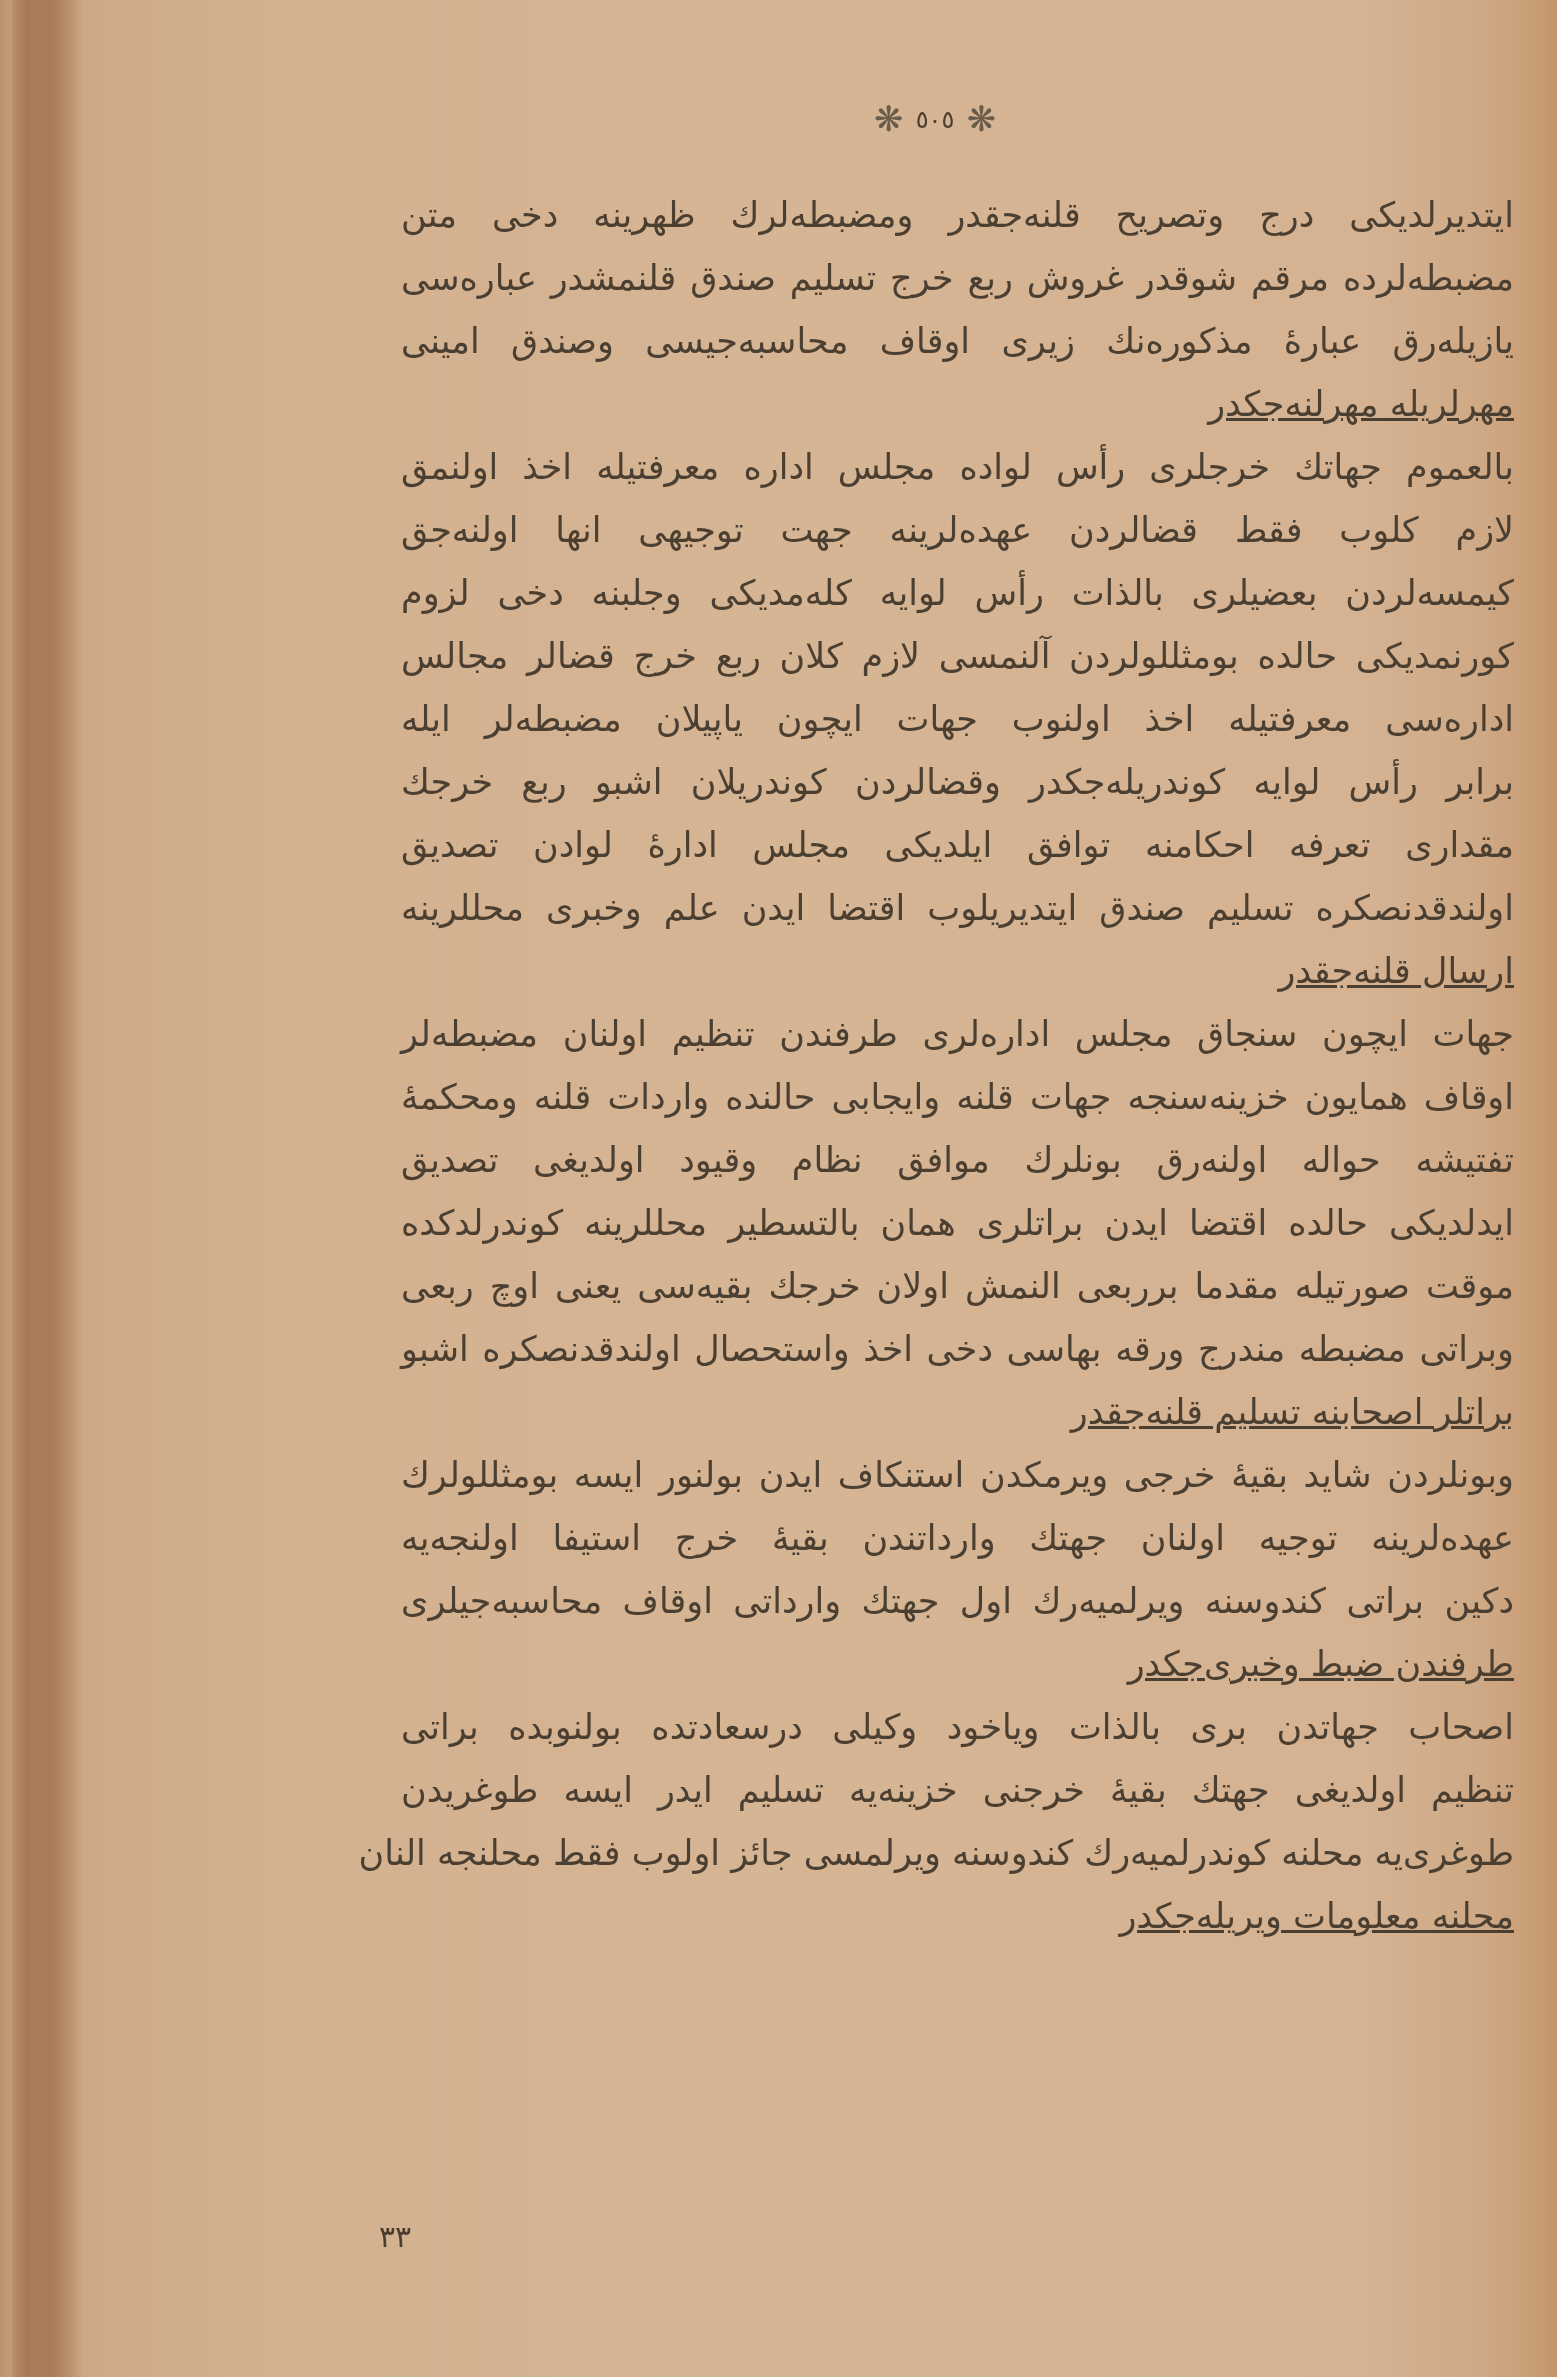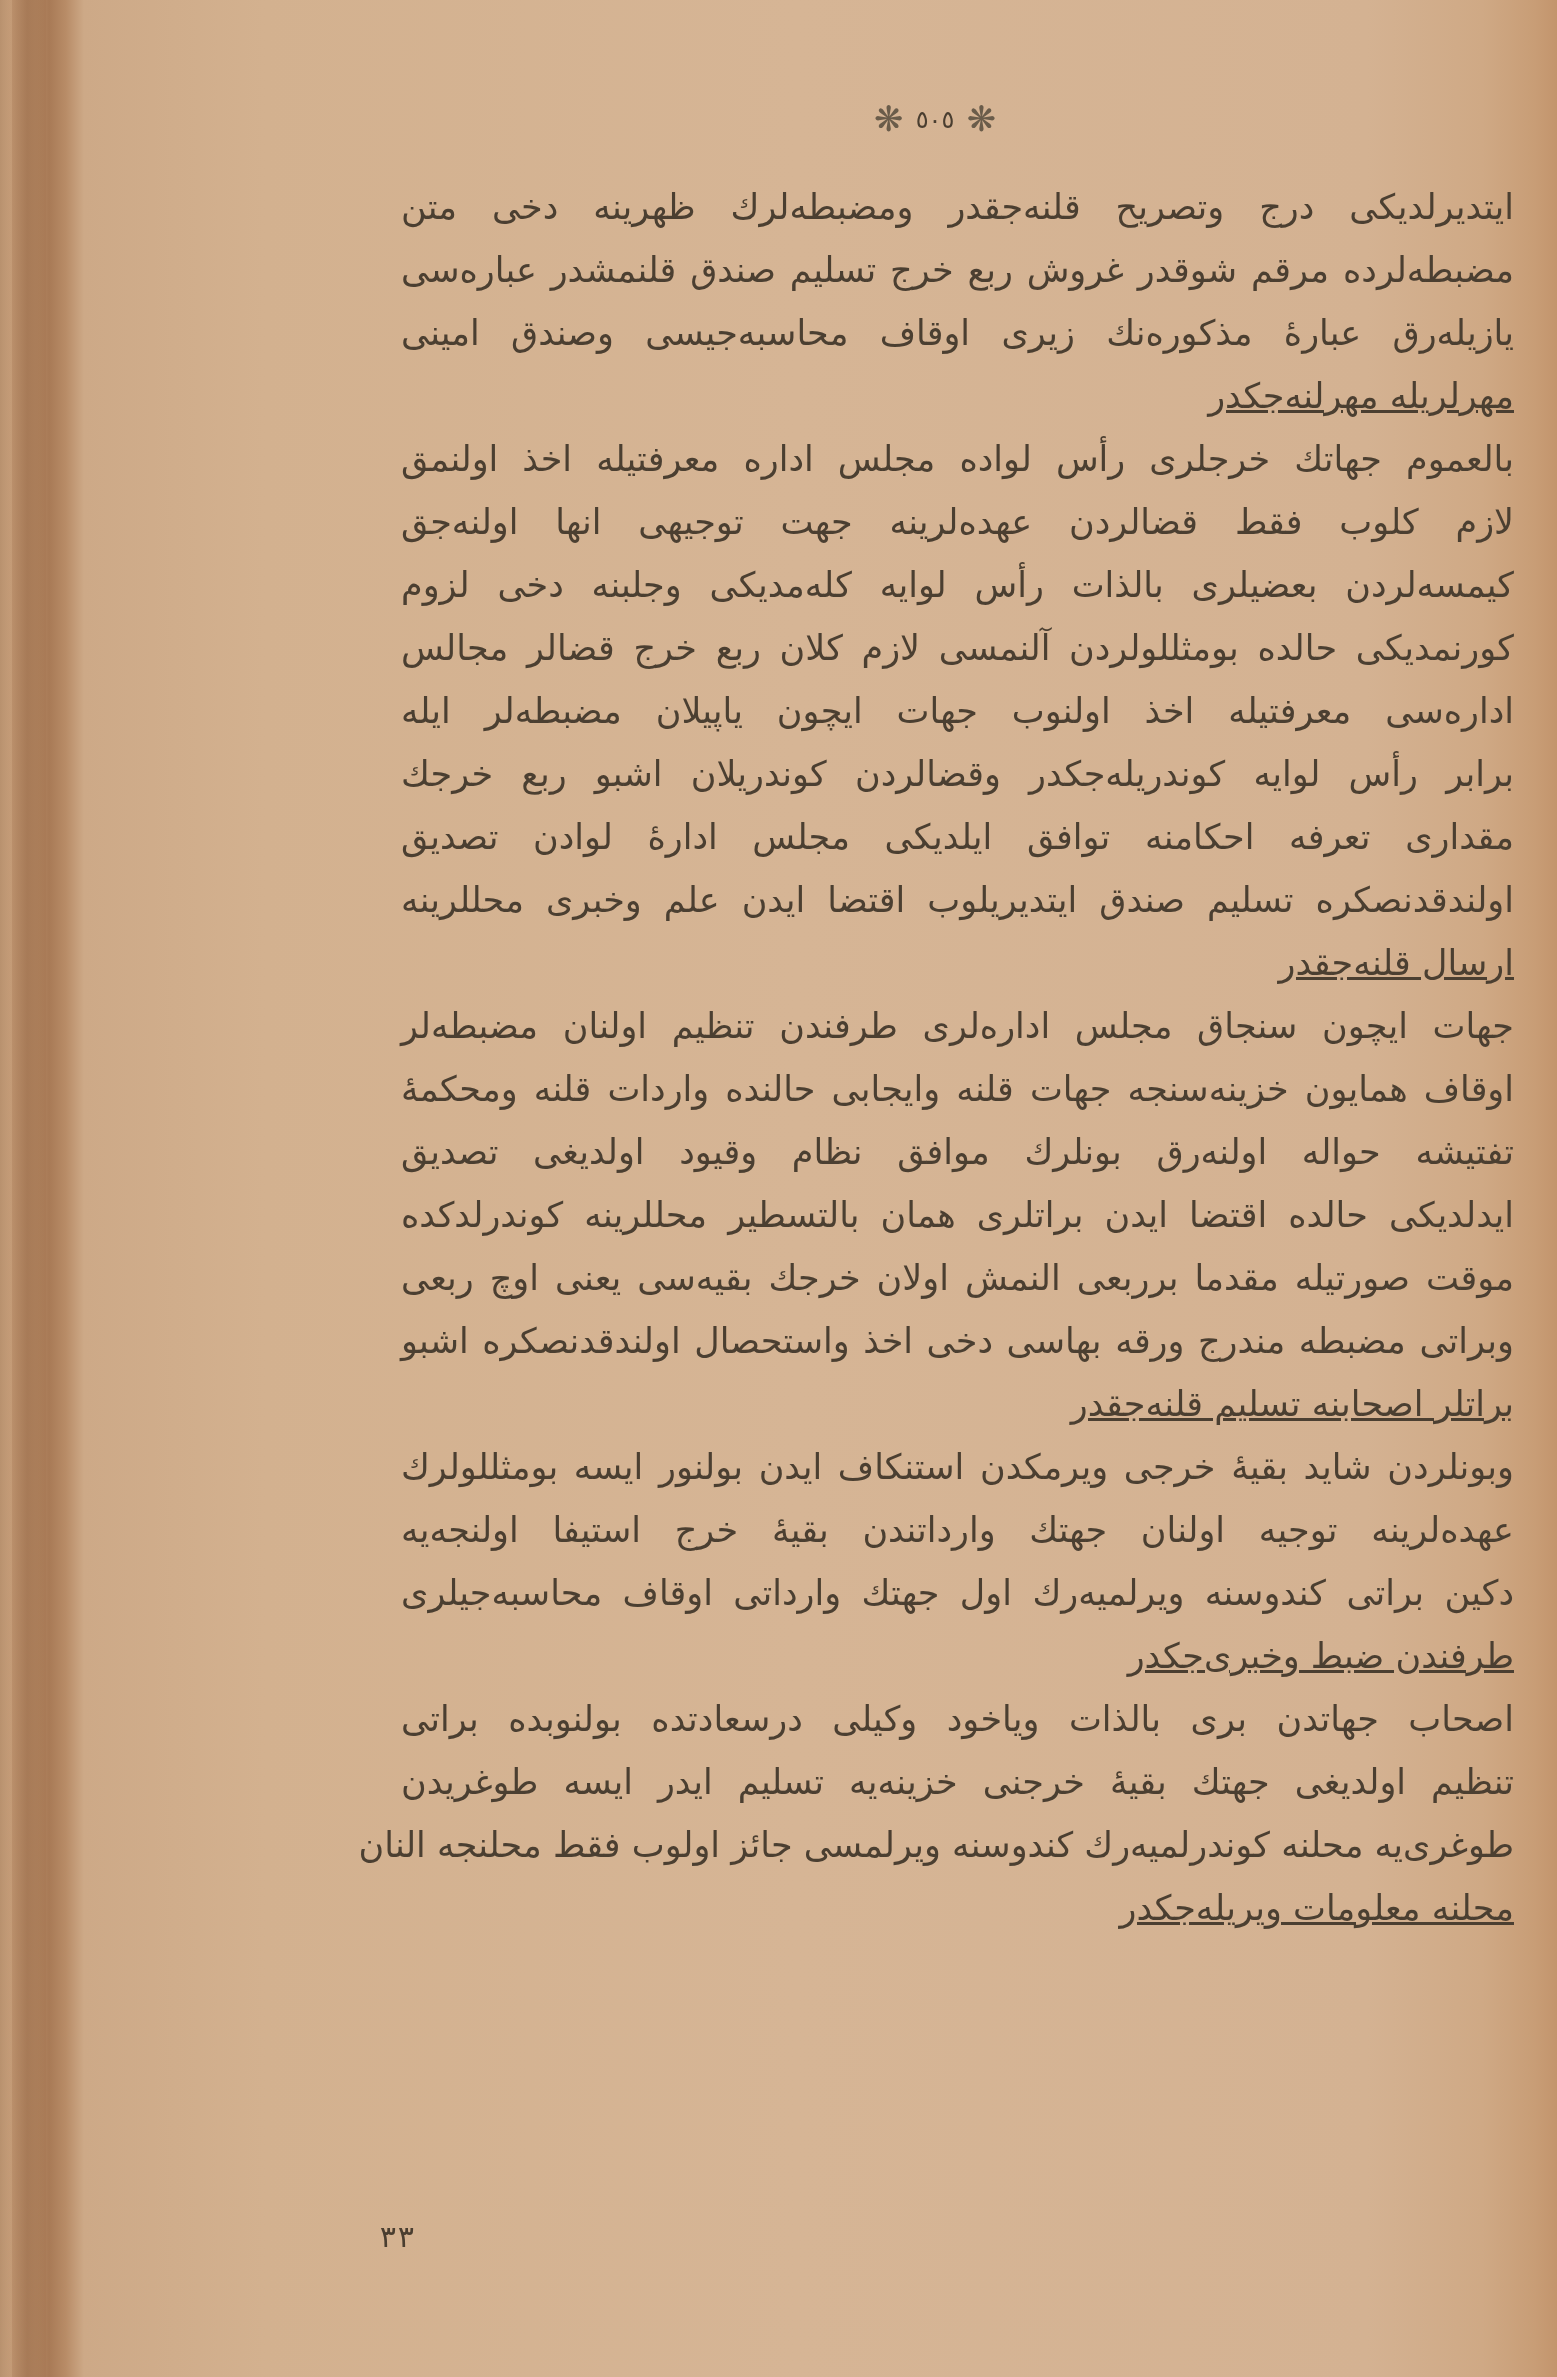--- a/index.html
+++ b/index.html
@@ -49,21 +49,21 @@
     .page-number {
       font-size: 24px;
       color: #4a3e30;
       letter-spacing: 3.5px;
       line-height: 1;
       font-family: "DejaVu Sans", sans-serif;
     }
     .text-block {
       position: absolute;
       left: 401px;
-      top: 176px;
+      top: 184px;
       width: 1113px;
       direction: rtl;
     }
     .line {
       height: 63px;
       line-height: 63px;
       font-size: 35px;
       white-space: nowrap;
       text-align: justify;
       text-align-last: justify;
@@ -72,21 +72,21 @@
     }
     .line.last {
       text-align-last: right;
       text-decoration: underline;
     }
     .footer-signature {
       position: absolute;
       left: 379px;
       top: 2219px;
       font-size: 30px;
-      font-family: Liberation Mono, monospace;
+      font-family: Liberation Sans, sans-serif;
       color: #4a3e30;
       direction: rtl;
     }
   </style>
 </head>
 <body>
 
 <div class="binding-shadow"></div>
 <div class="binding-strip"></div>
 

